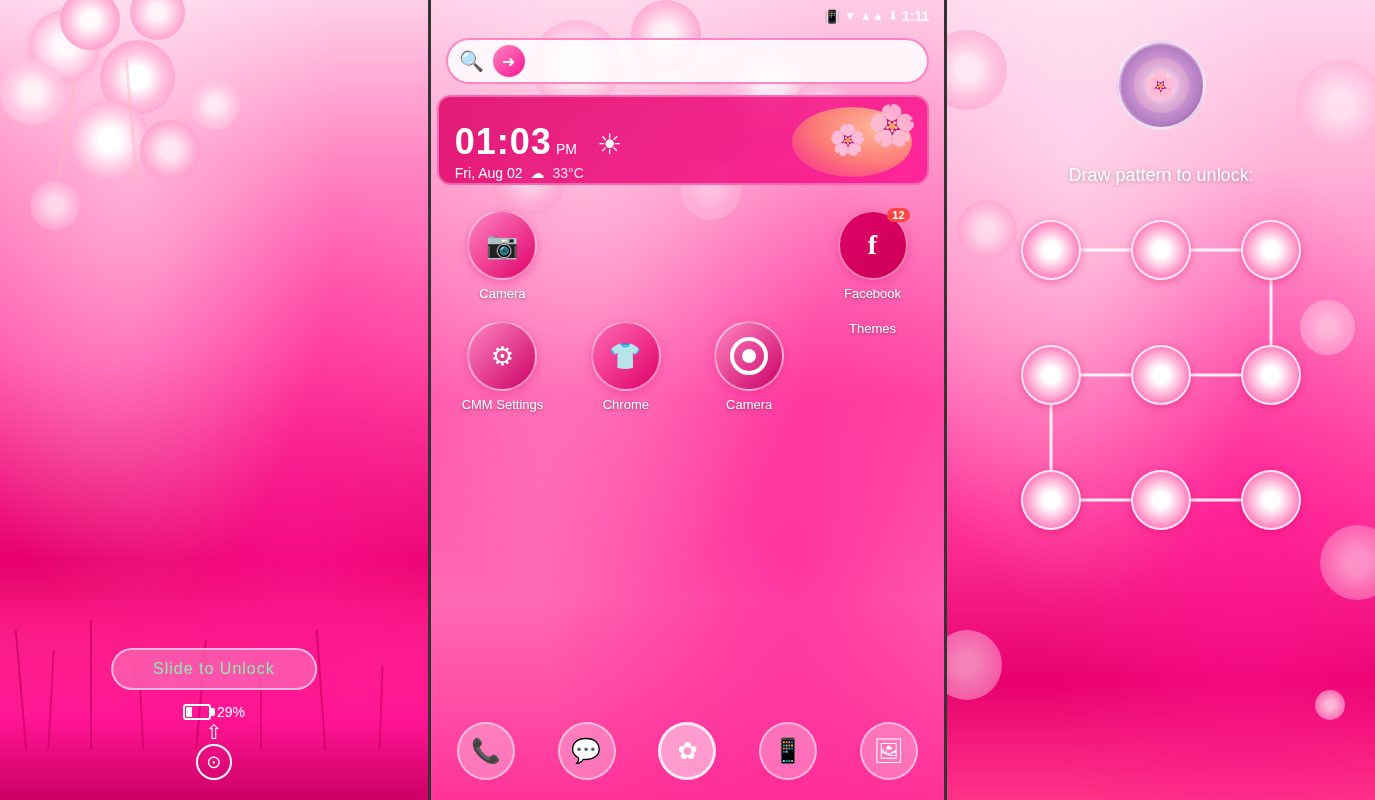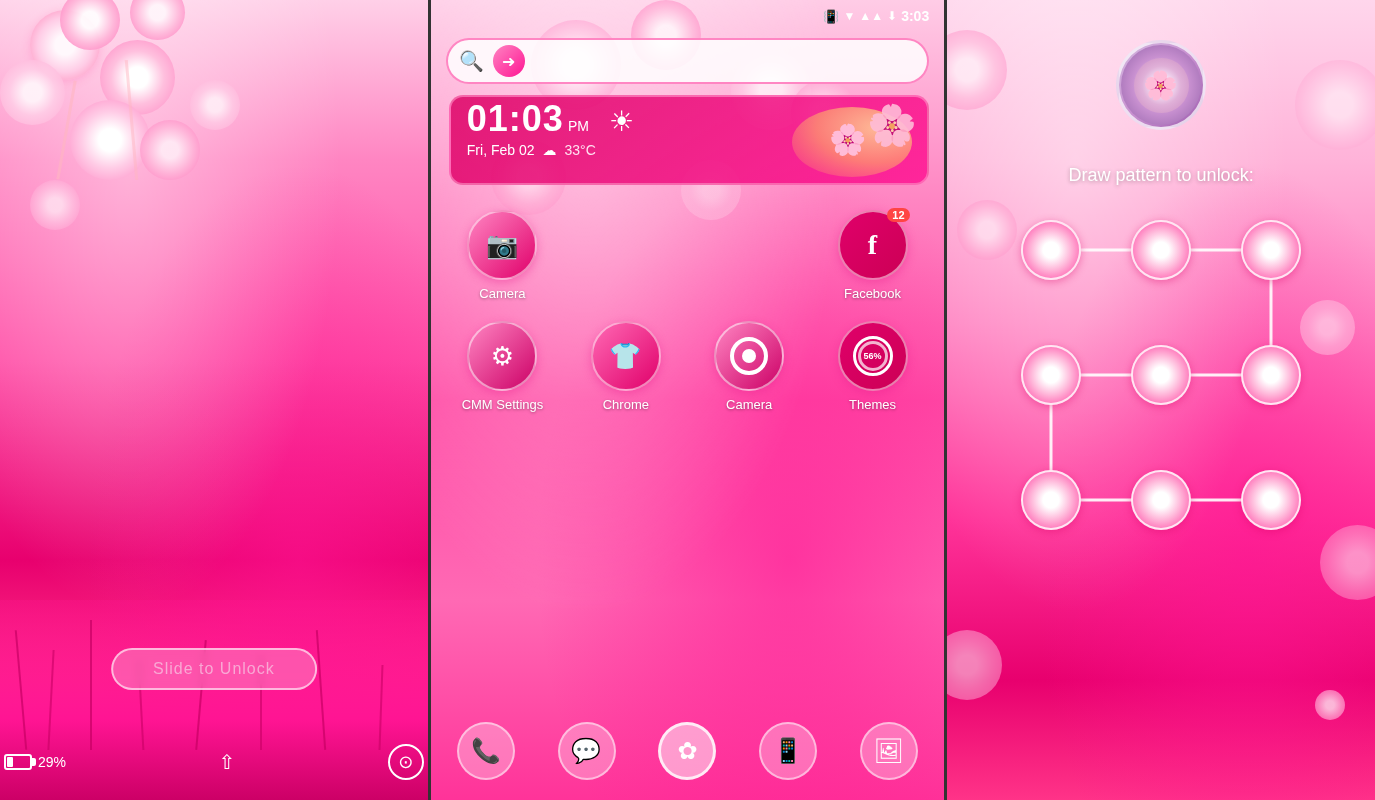--- a/index.html
+++ b/index.html
@@ -73,35 +73,35 @@
 
     .panel-1 .slide-unlock {
       position: absolute;
       bottom: 110px;
       left: 50%;
       transform: translateX(-50%);
       background: rgba(255,255,255,0.25);
       border: 2px solid rgba(255,255,255,0.6);
       border-radius: 30px;
       padding: 10px 40px;
-      color: #f9a8d4;
+      color: #86efac;
       font-size: 16px;
       letter-spacing: 1px;
       white-space: nowrap;
       backdrop-filter: blur(4px);
     }
 
     .panel-1 .bottom-bar {
       position: absolute;
       bottom: 20px;
       left: 0; right: 0;
       display: flex;
-      justify-content: space-between;
-      align-items: center;
-      padding: 0 4px;
+      align-items: center;
+      padding: 0 23px;
+      flex-direction: column;
     }
 
     .battery-info {
       display: flex;
       align-items: center;
       gap: 6px;
       color: white;
       font-size: 14px;
     }
 
@@ -217,25 +217,25 @@
       align-items: center;
       justify-content: center;
       color: white;
       font-size: 16px;
     }
 
     
     .weather-widget {
       position: absolute;
       top: 95px;
-      left: 18px; right: 15px;
+      left: 6px; right: 15px;
       background: linear-gradient(135deg, rgba(220,0,100,0.85) 0%, rgba(255,20,147,0.85) 100%);
       border: 2px solid rgba(255,150,200,0.6);
       border-radius: 14px;
-      padding: 4px 16px;
+      padding: 27px 16px;
       color: white;
       z-index: 10;
       height: 90px;
       overflow: hidden;
     }
 
     .weather-widget .time-row {
       display: flex;
       align-items: baseline;
       gap: 4px;
@@ -476,39 +476,39 @@
     <div style="position:absolute;top:140px;left:60px;width:75px;height:75px;border-radius:50%;background:radial-gradient(circle,#fff 20%,#ffb6d9 50%,#ff69b4 100%);opacity:0.6;"></div>
     <div style="position:absolute;top:160px;left:250px;width:60px;height:60px;border-radius:50%;background:radial-gradient(circle,#fff 20%,#ffd0e8 50%,#ffcce6 100%);opacity:0.5;"></div>
   </div>
 
   <div class="status-bar">
     <div class="status-icons">
       <span>📳</span>
       <span style="font-size:12px;">▼</span>
       <span style="font-size:12px;">▲▲</span>
       <span style="font-size:12px;">⬇</span>
-      <span style="font-weight:600;font-size:14px;">3:03</span>
+      <span style="font-weight:600;font-size:14px;">1:11</span>
     </div>
   </div>
 
   <div class="search-bar">
     <span class="search-icon">🔍</span>
     <div class="search-arrow">➜</div>
   </div>
 
   <div class="weather-widget">
     <div style="display:flex;align-items:center;">
       <div>
         <div class="time-row">
           <span class="w-time">01:03</span>
           <span class="w-ampm">PM</span>
           <span class="w-sun">☀</span>
         </div>
         <div class="w-date-row">
-          <span>Fri, Feb 02</span>
+          <span>Fri, Aug 02</span>
           <span>☁</span>
           <span class="w-temp">33°C</span>
         </div>
       </div>
 
       <div class="w-bird-area">
         <div style="position:absolute;top:5px;right:5px;width:120px;height:70px;background:radial-gradient(ellipse at 70% 30%,rgba(255,220,150,0.8) 0%,rgba(255,180,100,0.6) 50%,transparent 100%);border-radius:50%;"></div>
         <div style="position:absolute;top:0;right:0;font-size:40px;opacity:0.9;">🌸</div>
         <div style="position:absolute;top:20px;right:50px;font-size:30px;">🌸</div>
       </div>
@@ -553,25 +553,20 @@
     <div class="app-icon">
       <div class="icon-wrap" style="background:linear-gradient(135deg,#ff85c2,#cc0066);">
         <div style="width:38px;height:38px;border-radius:50%;border:4px solid white;position:relative;display:flex;align-items:center;justify-content:center;">
           <div style="width:14px;height:14px;border-radius:50%;background:white;"></div>
         </div>
       </div>
       <span class="icon-label">Camera</span>
     </div>
 
     <div class="app-icon">
-      <div class="icon-wrap" style="background:linear-gradient(135deg,#e0006a,#cc0055);">
-        <div style="width:40px;height:40px;border-radius:50%;border:3px solid white;display:flex;align-items:center;justify-content:center;">
-          <div style="width:30px;height:30px;border-radius:50%;border:3px solid rgba(255,255,255,0.7);display:flex;align-items:center;justify-content:center;font-size:9px;color:white;font-weight:700;">56%</div>
-        </div>
-      </div>
       <span class="icon-label">Themes</span>
     </div>
   </div>
 
   <div class="bottom-dock">
     <div class="dock-icon">
       <span>📞</span>
     </div>
     <div class="dock-icon">
       <span>💬</span>

